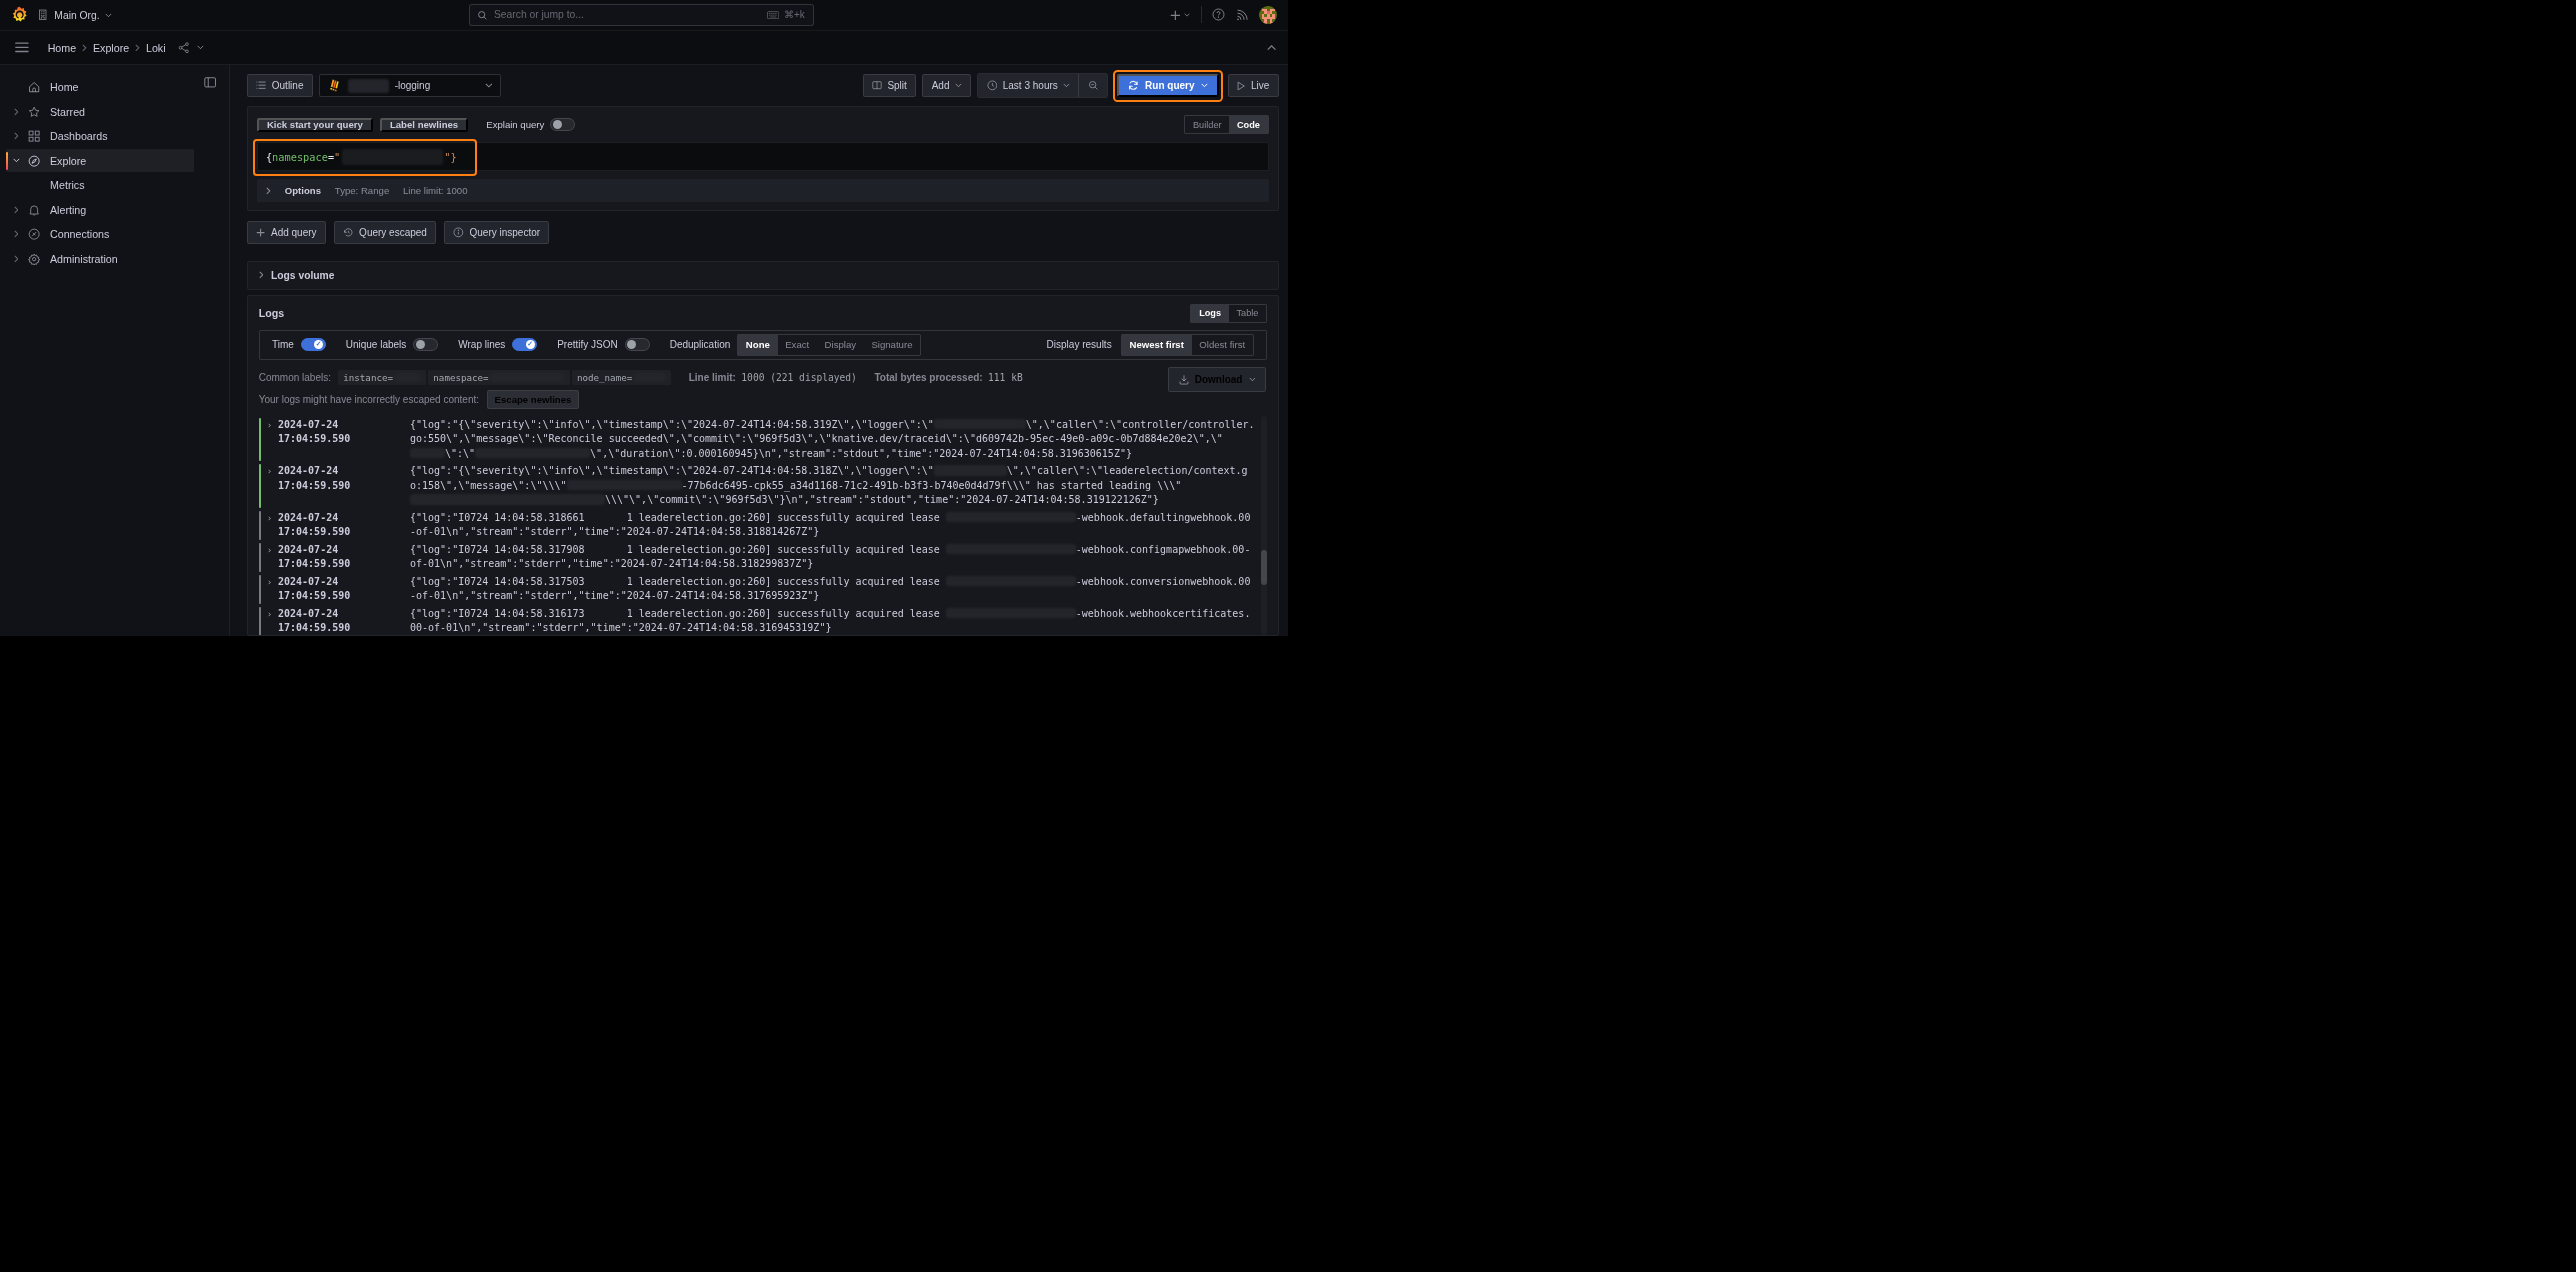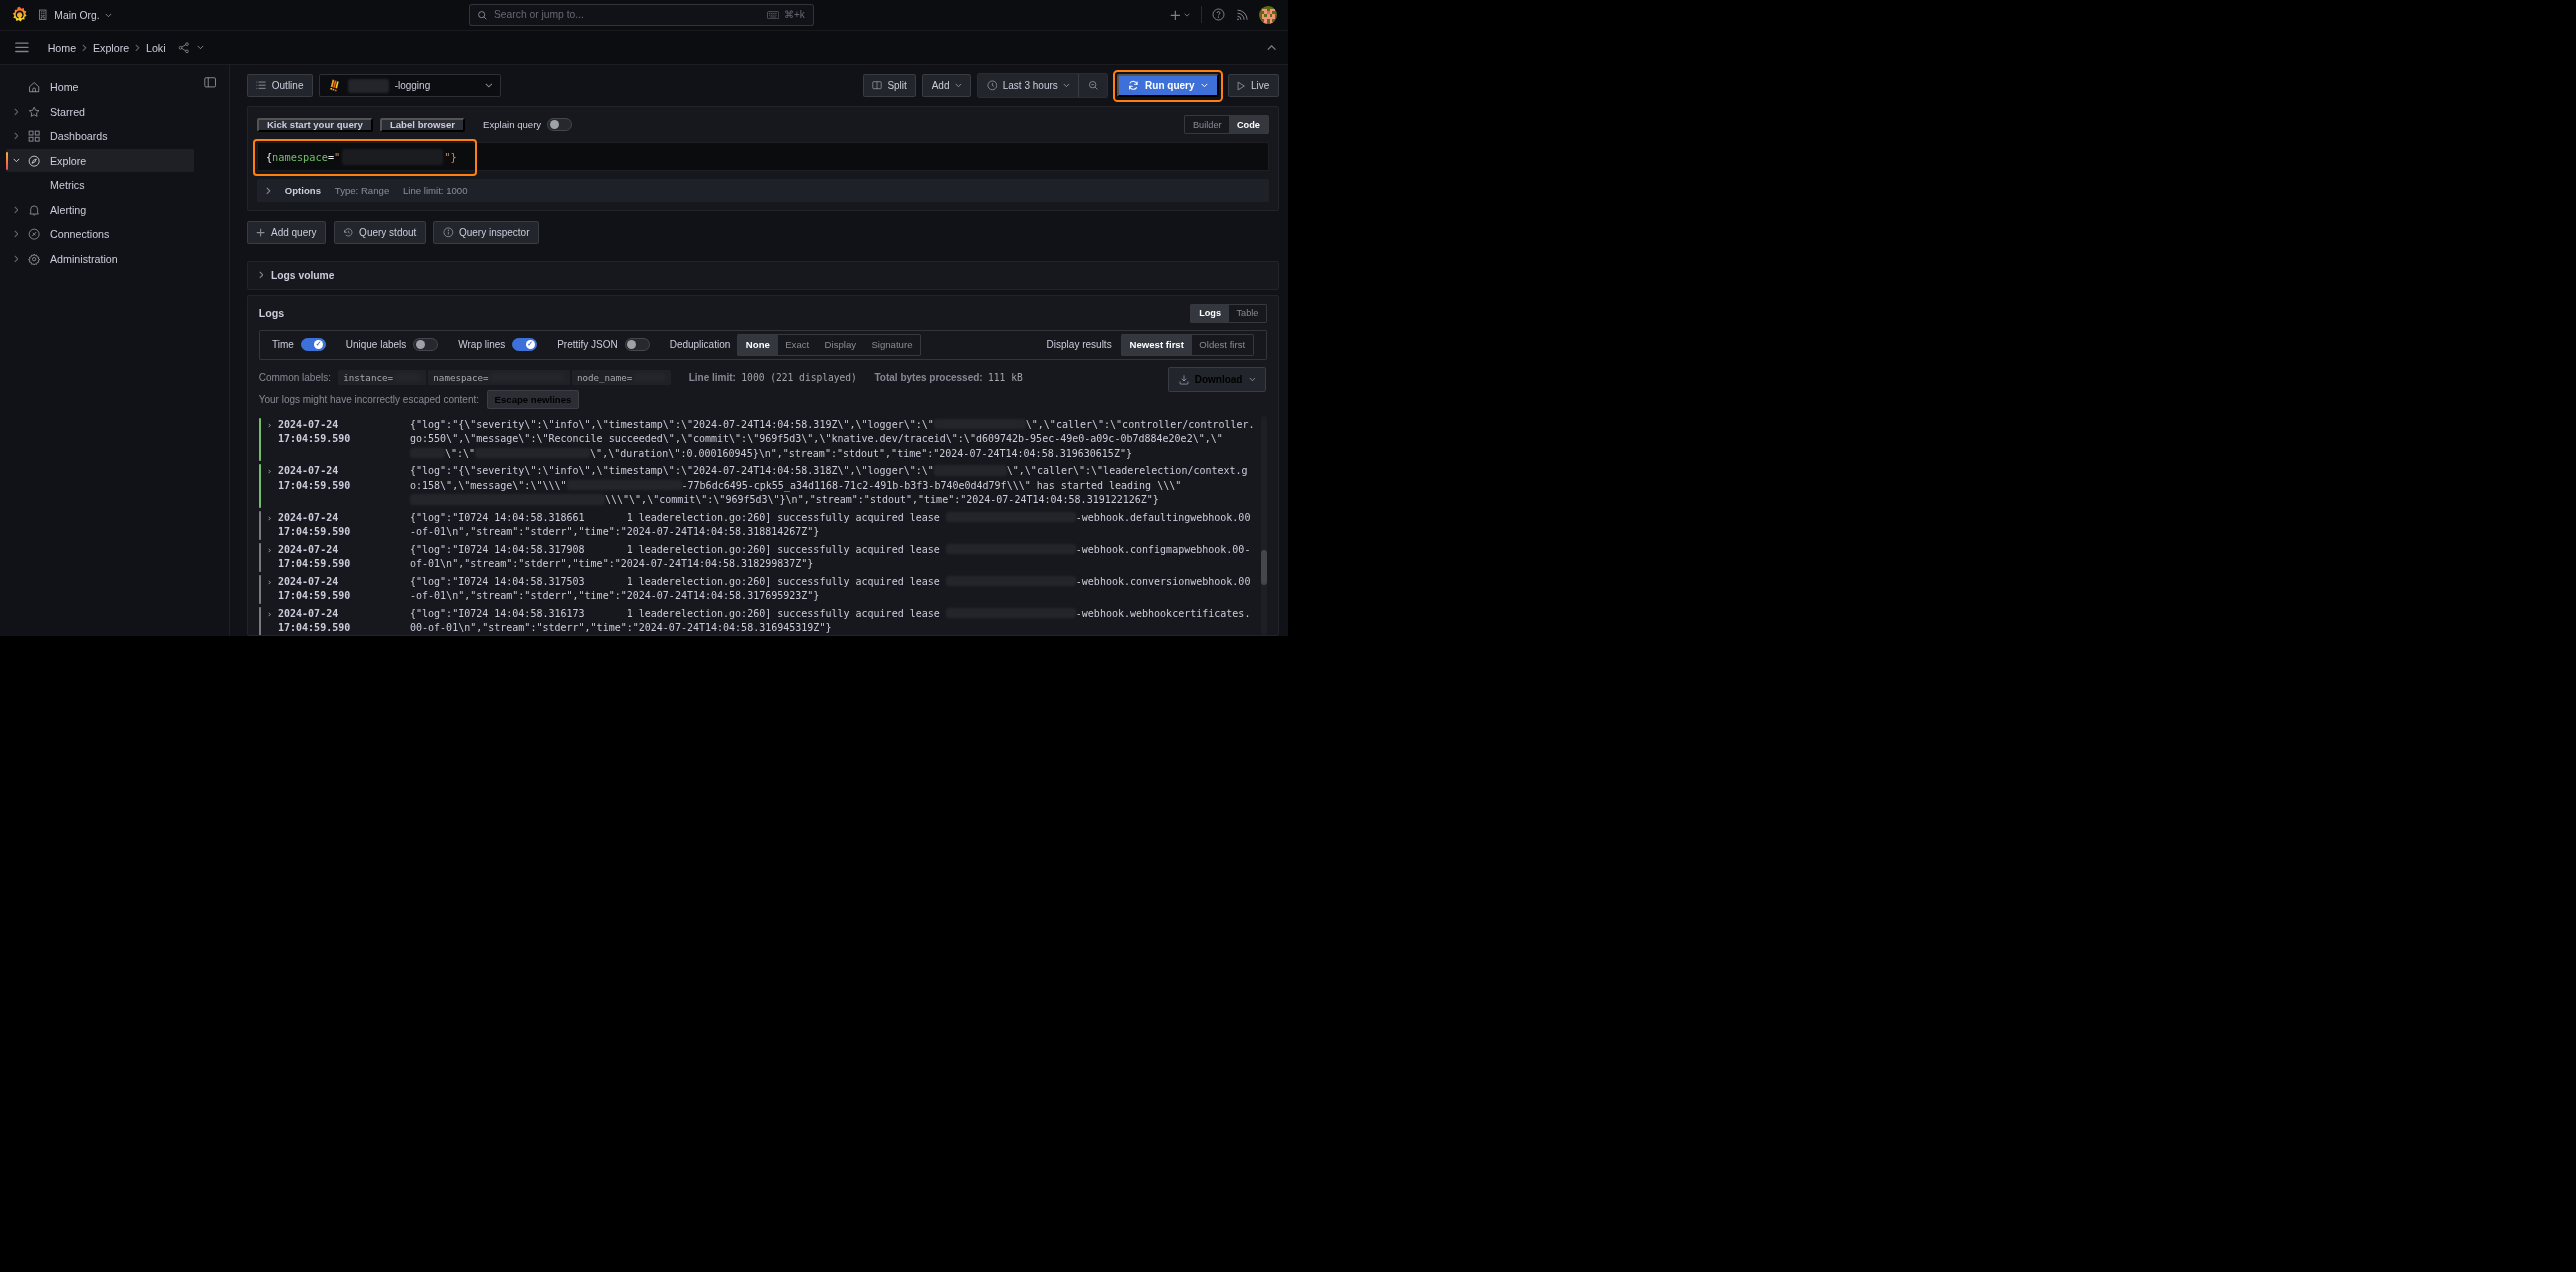--- a/index.html
+++ b/index.html
@@ -467,21 +467,21 @@
                 <path d="M1.5 1.5l9 5.5-9 5.5z"></path>
               </svg>
           </span>
           <span>Live</span>
         </button>
       </div>
 
       <div class="qpanel">
         <div class="qrow">
           <button class="smallbtn">Kick start your query</button>
-          <button class="smallbtn">Label browser</button>
+          <button class="smallbtn">Label newlines</button>
           <div class="explain">
             <span>Explain query</span>
             <span class="toggle">
                 <span class="knob"></span>
               </span>
           </div>
           <div style="margin-left:auto">
             <div class="seg mini" id="mode-group">
                 <span class="opt">Builder</span>
                 <span class="opt sel">Code</span>
@@ -520,21 +520,21 @@
           </span>
           <span>Add query</span>
         </button>
         <button class="tbtn">
           <span class="ic">
             <svg viewBox="0 0 16 16" width="10.7" height="10.7" fill="none" stroke="currentColor" stroke-width="1.3">
                 <path d="M2.5 8a5.5 5.5 0 1 1 1.6 3.9M2.5 8V5M2.5 8h3"></path>
                 <path d="M8 5.5V8l2 1.3"></path>
               </svg>
           </span>
-          <span>Query stdout</span>
+          <span>Query escaped</span>
         </button>
         <button class="tbtn">
           <span class="ic">
             <svg viewBox="0 0 16 16" width="10.7" height="10.7" fill="none" stroke="currentColor" stroke-width="1.3">
                 <circle cx="8" cy="8" r="6.6"></circle>
                 <path d="M8 7.2V11.4"></path>
                 <circle cx="8" cy="4.8" r=".5" fill="currentColor"></circle>
               </svg>
           </span>
           <span>Query inspector</span>

